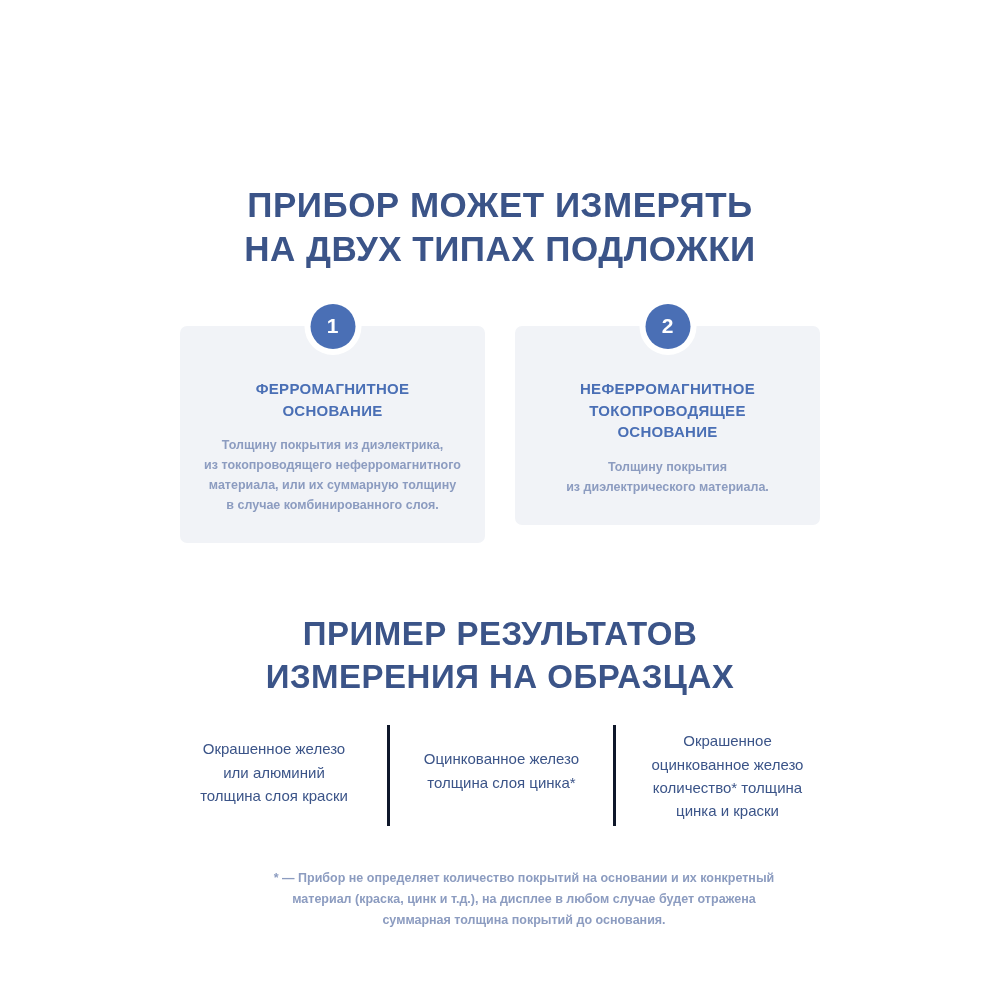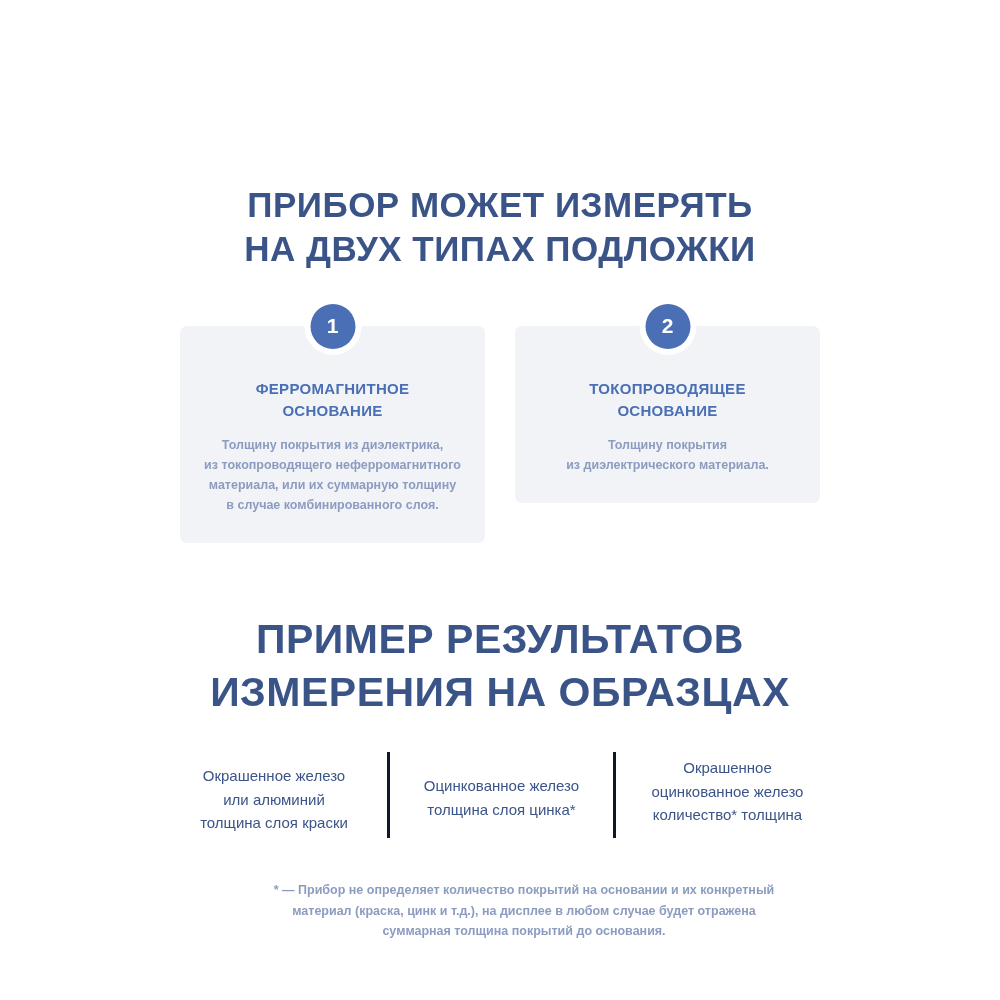--- a/index.html
+++ b/index.html
@@ -85,21 +85,21 @@
     font-size: 12.5px;
     font-weight: bold;
     line-height: 1.6;
     color: #8c9cc0;
   }
   .card-text .line { display: block; }
 
   
   .sub-title {
     text-align: center;
-    font-size: 41px;
+    font-size: 33px;
     font-weight: bold;
     line-height: 1.28;
     letter-spacing: 0.5px;
     color: #3b5488;
     margin-top: 70px;
   }
   .sub-title .line { display: block; }
 
   
   .columns {
@@ -163,20 +163,21 @@
           <span class="line">материала, или их суммарную толщину</span>
           <span class="line">в случае комбинированного слоя.</span>
         </div>
       </div>
     </div>
 
     <div class="card-wrap">
       <div class="badge">2</div>
       <div class="card">
         <div class="card-title">
+          <span class="line">НЕФЕРРОМАГНИТНОЕ</span>
           <span class="line">ТОКОПРОВОДЯЩЕЕ</span>
           <span class="line">ОСНОВАНИЕ</span>
         </div>
         <div class="card-text">
           <span class="line">Толщину покрытия</span>
           <span class="line">из диэлектрического материала.</span>
         </div>
       </div>
     </div>
 
@@ -197,20 +198,21 @@
 
     <div class="col mid">
       <span class="line">Оцинкованное железо</span>
       <span class="line">толщина слоя цинка*</span>
     </div>
 
     <div class="col">
       <span class="line">Окрашенное</span>
       <span class="line">оцинкованное железо</span>
       <span class="line">количество* толщина</span>
+      <span class="line">цинка и краски</span>
     </div>
 
   </div>
 
   <div class="footnote">
     <span class="line">* — Прибор не определяет количество покрытий на основании и их конкретный</span>
     <span class="line">материал (краска, цинк и т.д.), на дисплее в любом случае будет отражена</span>
     <span class="line">суммарная толщина покрытий до основания.</span>
   </div>
 

